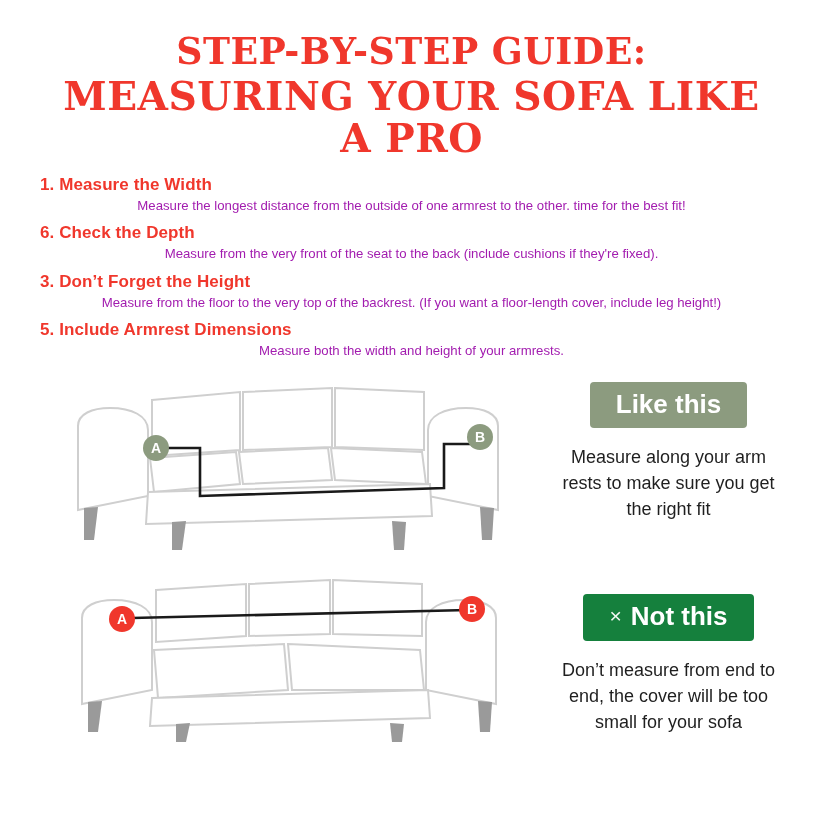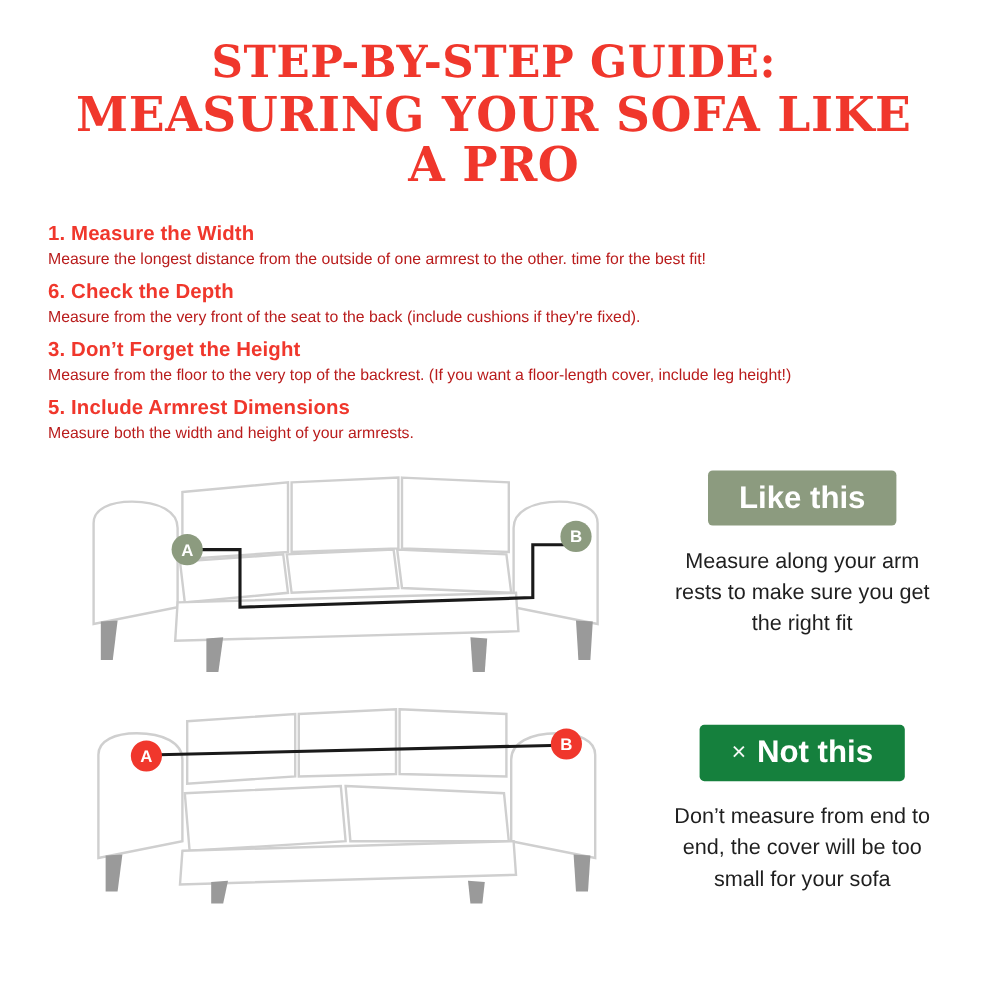--- a/index.html
+++ b/index.html
@@ -39,37 +39,38 @@
   .title-line2 {
     font-size: 40px;
     text-transform: uppercase;
     display: block;
     margin-top: 4px;
     transform: scaleX(0.98);
   }
 
   
   .steps {
-    margin-top: 26px;
+    margin-top: 16px;
   }
   .step {
     margin-bottom: 9px;
   }
   .step-heading {
     color: #f0372c;
     font-size: 17px;
     font-weight: bold;
     margin: 0 0 3px 0;
     letter-spacing: 0.1px;
   }
   .step-body {
-    color: #b91c1c;
+    color: #a21caf;
     font-size: 13.2px;
     margin: 0;
     line-height: 1.25;
+    text-align: center;
   }
 
   
   .illustrations {
     position: relative;
     margin-top: 14px;
     display: flex;
   }
   .sofa-col {
     width: 500px;

